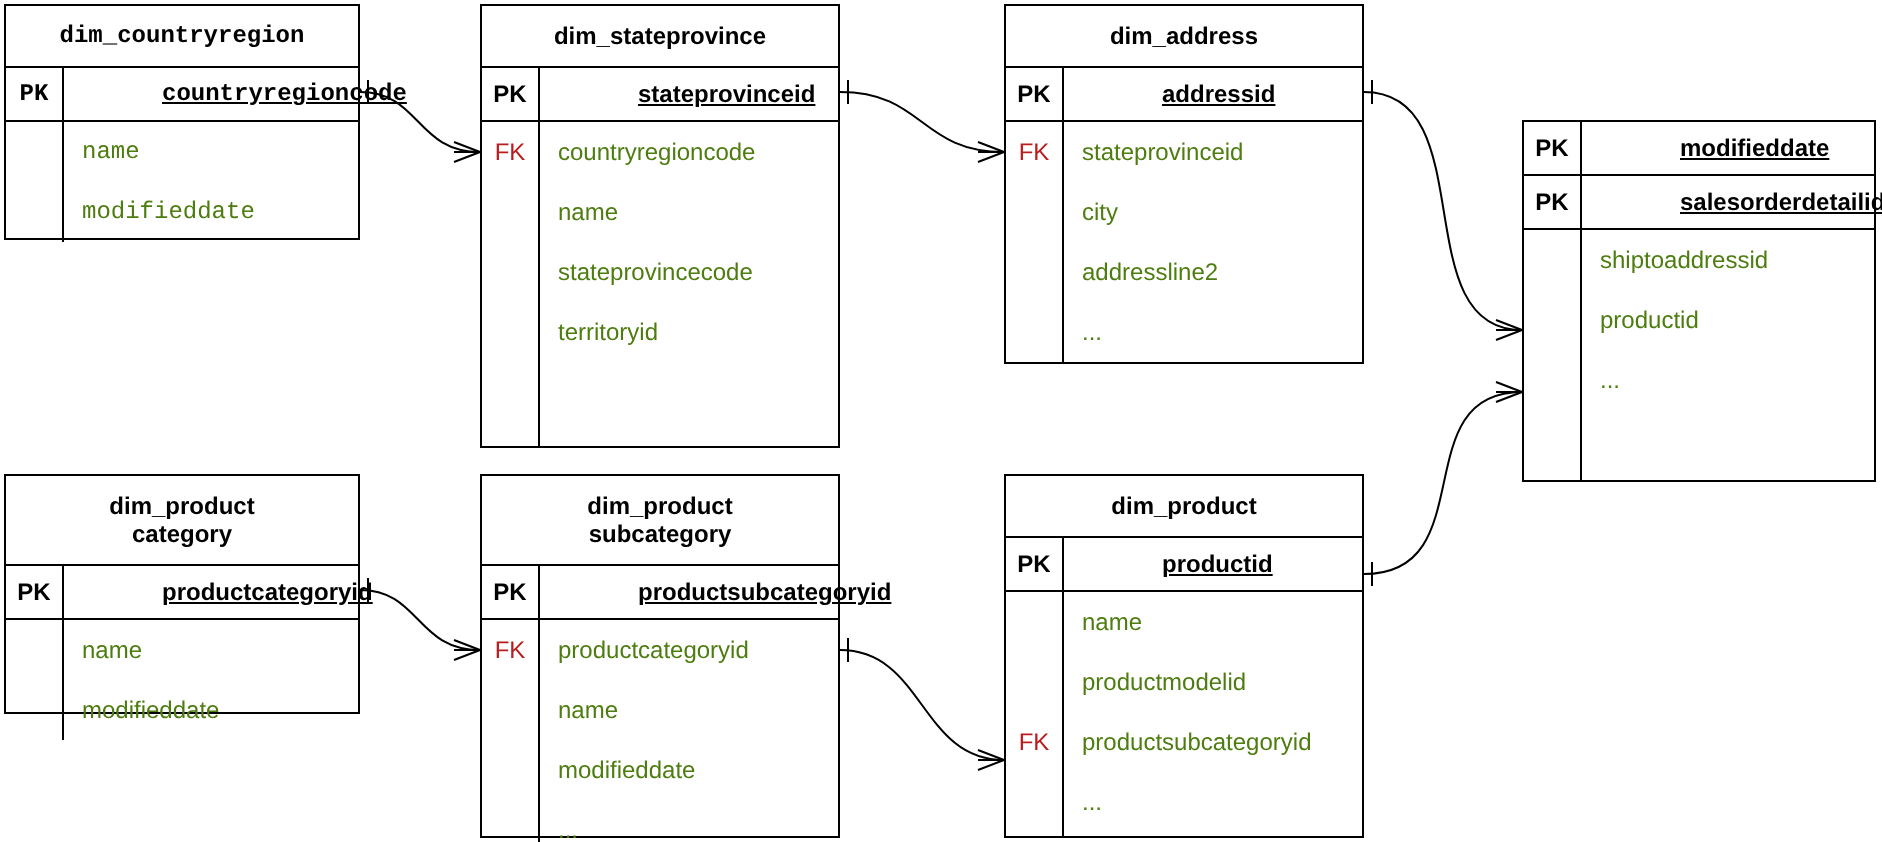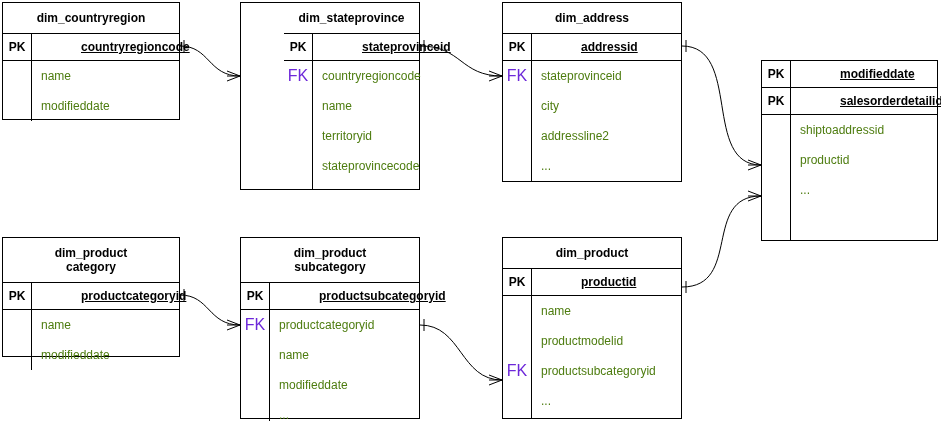--- a/index.html
+++ b/index.html
@@ -100,22 +100,22 @@
   .group-names {
     flex: 1 1 auto;
     display: flex;
     flex-direction: column;
   }
   .gk-cell {
     height: 30px;
     display: flex;
     align-items: center;
     justify-content: center;
-    font-size: 16px;
-    color: #6d28d9;
+    font-size: 12px;
+    color: #b91c1c;
   }
   .gn-cell {
     height: 30px;
     display: flex;
     align-items: center;
     padding-left: 9px;
     font-size: 12px;
     color: #4d7c0f;
     white-space: nowrap;
   }
@@ -149,55 +149,55 @@
         <path d="M 180 295 C 210 295, 208 325, 240 325" fill="none" stroke="#000000" stroke-width="1"></path>
         <line x1="184" y1="289" x2="184" y2="301" stroke="#000000" stroke-width="1"></line>
         <path d="M 240 325 L 227 320 M 240 325 L 227 325 M 240 325 L 227 330" fill="none" stroke="#000000" stroke-width="1"></path>
       </g>
       <g>
         <path d="M 420 325 C 462 325, 460 380, 502 380" fill="none" stroke="#000000" stroke-width="1"></path>
         <line x1="424" y1="319" x2="424" y2="331" stroke="#000000" stroke-width="1"></line>
         <path d="M 502 380 L 489 375 M 502 380 L 489 380 M 502 380 L 489 385" fill="none" stroke="#000000" stroke-width="1"></path>
       </g>
     </svg>
-<div class="entity" style="left: 2px; top: 2px; width: 178px; height: 118px;">
+<div class="entity" style="left: 2px; top: 2px; width: 178px; height: 118px; font-family: Liberation Mono, monospace;">
       <div class="entity-title" style="height: 31px; min-height: 31px;">dim_countryregion</div>
       <div class="attr-row with-sep">
         <div class="key-cell pk">PK</div>
         <div class="name-cell pk">countryregioncode</div>
       </div>
       <div class="group-block">
         <div class="group-keys">
           <div class="gk-cell"></div>
           <div class="gk-cell"></div>
         </div>
         <div class="group-names">
           <div class="gn-cell">name</div>
           <div class="gn-cell">modifieddate</div>
         </div>
       </div>
     </div>
-    <div class="entity" style="left: 240px; top: 2px; width: 180px; height: 188px; padding-left: 43px;">
+    <div class="entity" style="left: 240px; top: 2px; width: 180px; height: 222px;">
       <div class="entity-title" style="height: 31px; min-height: 31px;">dim_stateprovince</div>
       <div class="attr-row with-sep">
         <div class="key-cell pk">PK</div>
         <div class="name-cell pk">stateprovinceid</div>
       </div>
       <div class="group-block">
         <div class="group-keys">
           <div class="gk-cell">FK</div>
           <div class="gk-cell"></div>
           <div class="gk-cell"></div>
           <div class="gk-cell"></div>
         </div>
         <div class="group-names">
           <div class="gn-cell">countryregioncode</div>
           <div class="gn-cell">name</div>
+          <div class="gn-cell">stateprovincecode</div>
           <div class="gn-cell">territoryid</div>
-          <div class="gn-cell">stateprovincecode</div>
         </div>
       </div>
     </div>
     <div class="entity" style="left: 502px; top: 2px; width: 180px; height: 180px;">
       <div class="entity-title" style="height: 31px; min-height: 31px;">dim_address</div>
       <div class="attr-row with-sep">
         <div class="key-cell pk">PK</div>
         <div class="name-cell pk">addressid</div>
       </div>
       <div class="group-block">

